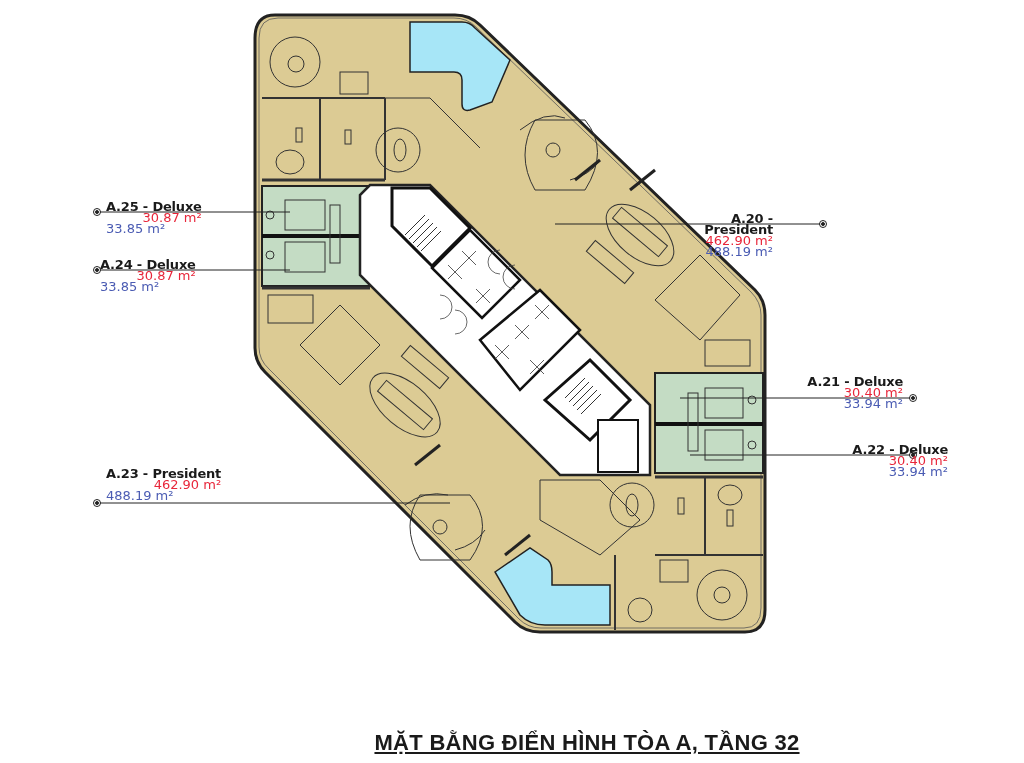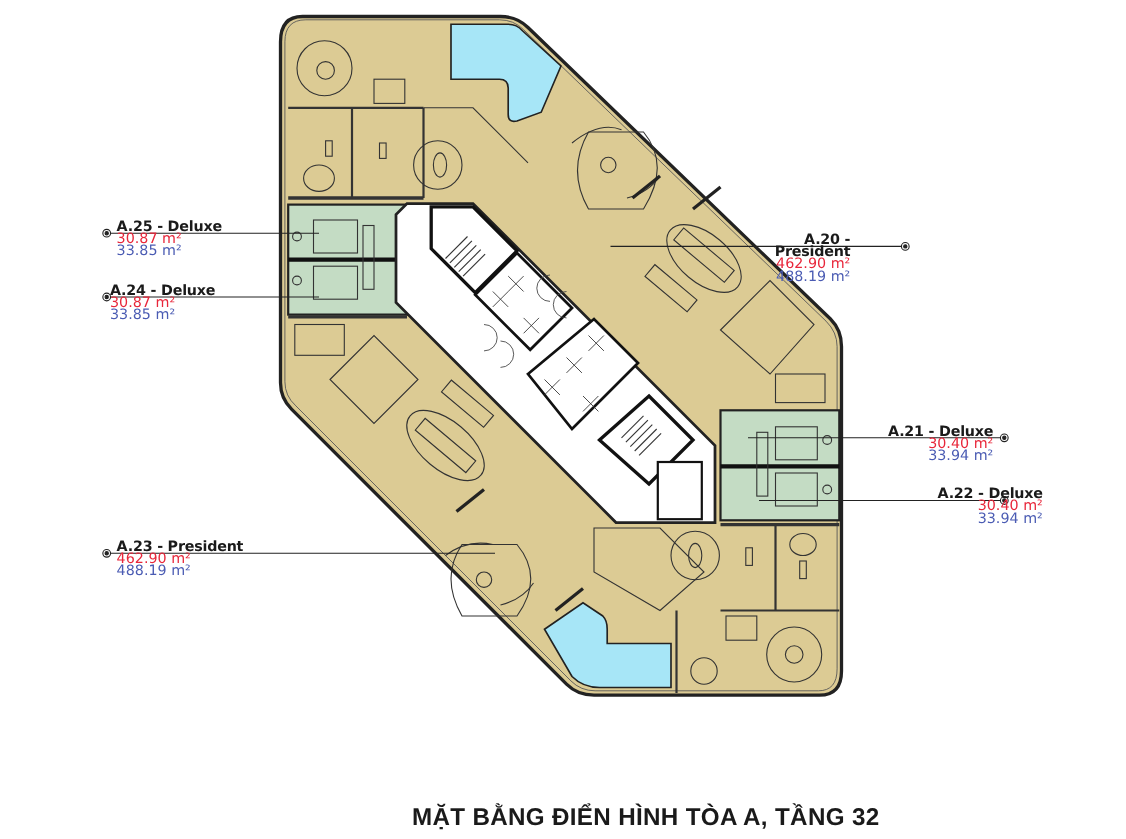--- a/index.html
+++ b/index.html
@@ -1,23 +1,23 @@
 <!DOCTYPE html>
 <html><head>
   <meta charset="utf-8">
   <style>
     html, body { margin: 0; padding: 0; background: #ffffff; }
     body { width: 1024px; height: 763px; position: relative; overflow: hidden; font-family: "Liberation Sans", sans-serif; }
     #plan { position: absolute; left: 0; top: 0; width: 1024px; height: 763px; }
     .label { position: absolute; font-family: "DejaVu Sans", sans-serif; font-size: 13px; line-height: 11px; }
     .label .name { color: #1a1a1a; font-weight: bold; letter-spacing: -0.2px; }
-    .label .net { color: #e8263a; }
+    .label .net { color: #e8263a; text-align: right; }
     .label .gross { color: #4a5bb3; }
     .label.right { text-align: right; }
-    .title { position: absolute; left: 0; width: 1024px; top: 730px; text-align: center; font-family: "Liberation Sans", sans-serif; font-weight: bold; font-size: 22px; color: #1a1a1a; letter-spacing: 0.3px; padding-left: 150px; box-sizing: border-box; }
+    .title { position: absolute; left: 0; width: 1024px; top: 730px; text-align: center; font-family: "Liberation Sans", sans-serif; font-weight: bold; font-size: 22px; color: #1a1a1a; letter-spacing: 0.3px; padding-left: 150px; box-sizing: border-box; text-decoration: underline; }
   </style>
 </head>
 <body>
 
 <svg id="plan" viewBox="0 0 1024 763" xmlns="http://www.w3.org/2000/svg">
 
   <g>
     <path d="M275,15 L455,15 Q470,15 480,25 L755,290 Q765,300 765,315 L765,610 Q765,632 745,632 L540,632 Q525,632 515,622 L265,372 Q255,362 255,348 L255,38 Q255,15 275,15 Z" fill="#dccb94" stroke="#222" stroke-width="3"></path>
     <path d="M278,18 L454,18 Q467,18 476,27 L751,292 Q761,302 761,315 L761,608 Q761,628 744,628 L541,628 Q528,628 519,619 L269,369 Q259,360 259,347 L259,38 Q259,18 278,18 Z" fill="none" stroke="#555" stroke-width="0.8"></path>
   </g>
@@ -178,31 +178,31 @@
 <div class="label" style="left:106px; top:201px;">
   <div class="name">A.25 - Deluxe</div>
   <div class="net">30.87 m²</div>
   <div class="gross">33.85 m²</div>
 </div>
 <div class="label" style="left:100px; top:259px;">
   <div class="name">A.24 - Deluxe</div>
   <div class="net">30.87 m²</div>
   <div class="gross">33.85 m²</div>
 </div>
-<div class="label" style="left:106px; top:492px;">
+<div class="label" style="left:106px; top:468px;">
   <div class="name">A.23 - President</div>
   <div class="net">462.90 m²</div>
   <div class="gross">488.19 m²</div>
 </div>
 <div class="label right" style="left:660px; width:113px; top:213px;">
   <div class="name">A.20 - President</div>
   <div class="net">462.90 m²</div>
   <div class="gross">488.19 m²</div>
 </div>
-<div class="label right" style="left:800px; width:103px; top:387px;">
+<div class="label right" style="left:800px; width:103px; top:376px;">
   <div class="name">A.21 - Deluxe</div>
   <div class="net">30.40 m²</div>
   <div class="gross">33.94 m²</div>
 </div>
 <div class="label right" style="left:845px; width:103px; top:444px;">
   <div class="name">A.22 - Deluxe</div>
   <div class="net">30.40 m²</div>
   <div class="gross">33.94 m²</div>
 </div>
 

